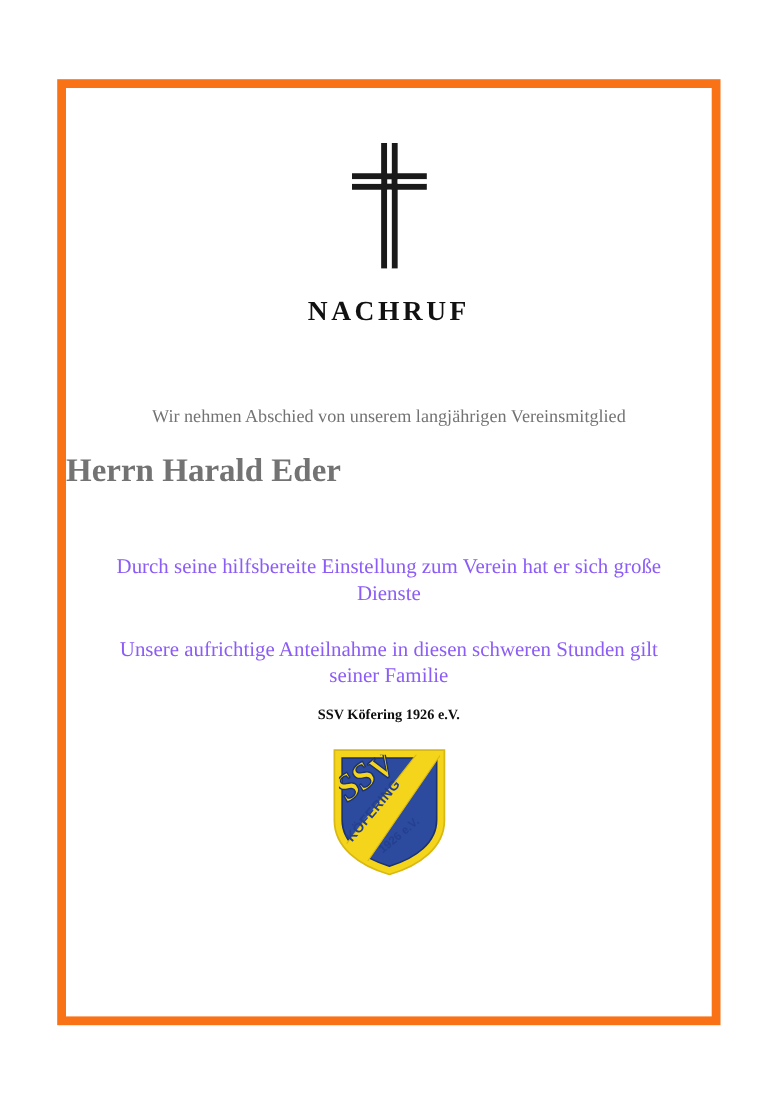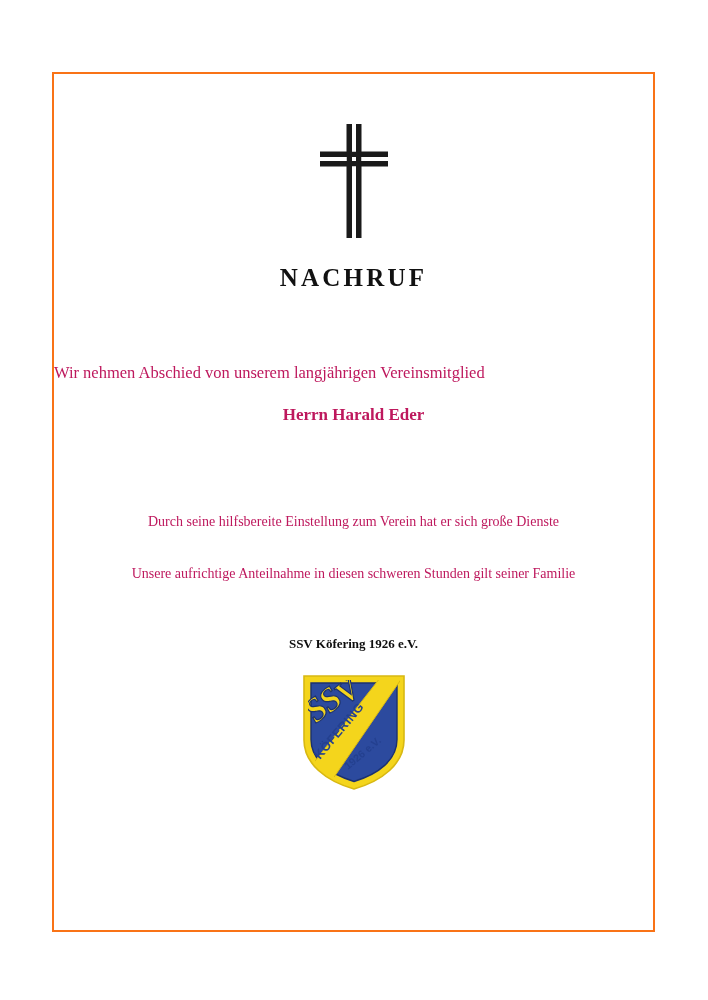--- a/index.html
+++ b/index.html
@@ -17,21 +17,21 @@
   }
 
   
   #notice-frame {
     position: absolute;
     left: 52px;
     top: 72px;
     width: 603px;
     height: 860px;
     box-sizing: border-box;
-    border: 2px solid #f97316;
+    border: 8px solid #f97316;
     background: #ffffff;
   }
 
   #notice-inner {
     position: absolute;
     left: 0;
     top: 0;
     right: 0;
     bottom: 0;
     display: block;
@@ -59,49 +59,49 @@
     letter-spacing: 3.2px;
     color: #111111;
   }
 
   
   .lead-line {
     position: absolute;
     left: 0;
     right: 0;
     top: 288px;
+    text-align: center;
     font-size: 16.5px;
     line-height: 22px;
-    color: #be185d;
+    color: #737373;
   }
 
   .honoree-name {
     position: absolute;
     left: 0;
     right: 0;
     top: 331px;
-    text-align: center;
-    font-size: 17px;
+    font-size: 30px;
     font-weight: bold;
-    color: #be185d;
+    color: #737373;
   }
 
   
   .body-block {
     position: absolute;
     left: 40px;
     right: 40px;
     top: 420px;
   }
   .body-paragraph {
     text-align: center;
-    font-size: 14px;
+    font-size: 19px;
     line-height: 23.5px;
-    color: #be185d;
-    margin: 16px 0 28px 0;
+    color: #8b5cf6;
+    margin: 4px 0 28px 0;
   }
   .body-paragraph:last-child {
     margin-bottom: 0;
   }
   .body-paragraph .pline {
     display: block;
   }
 
   
   .club-signature {

